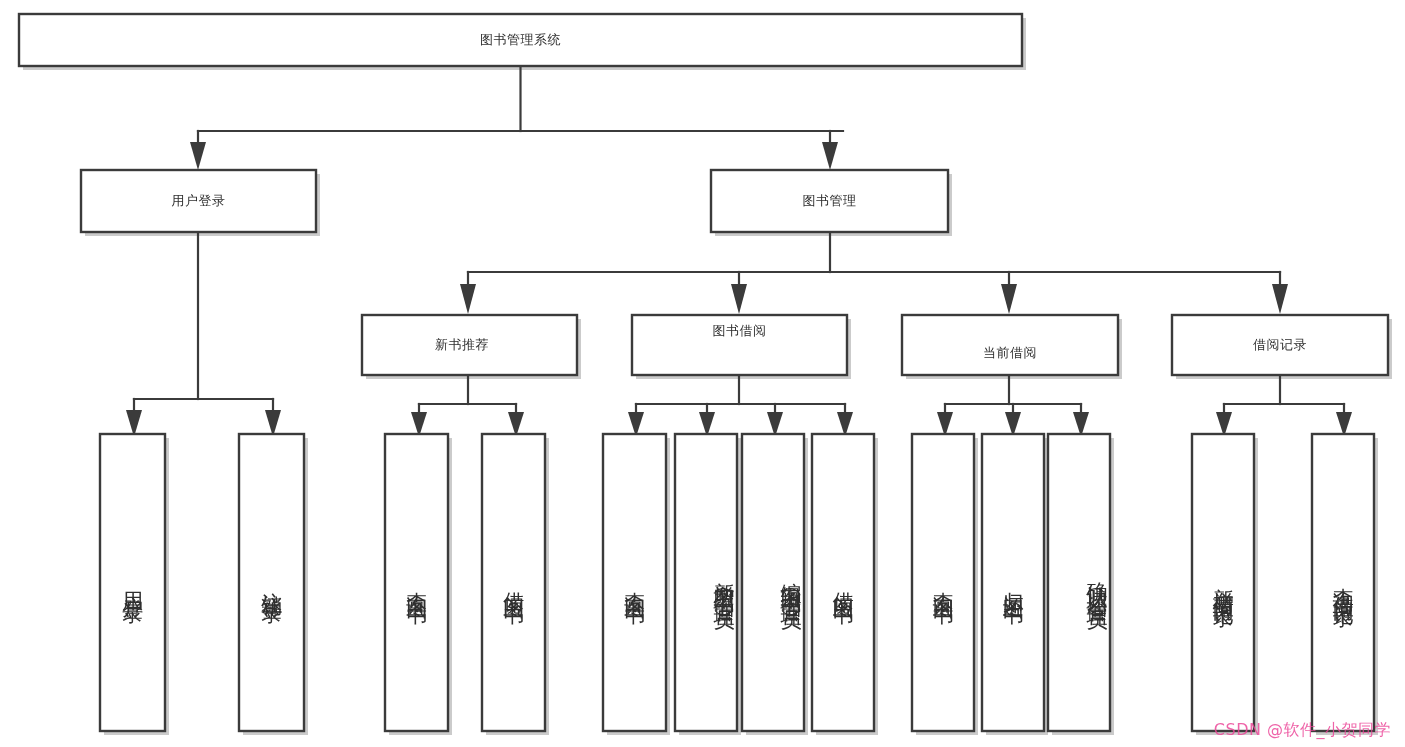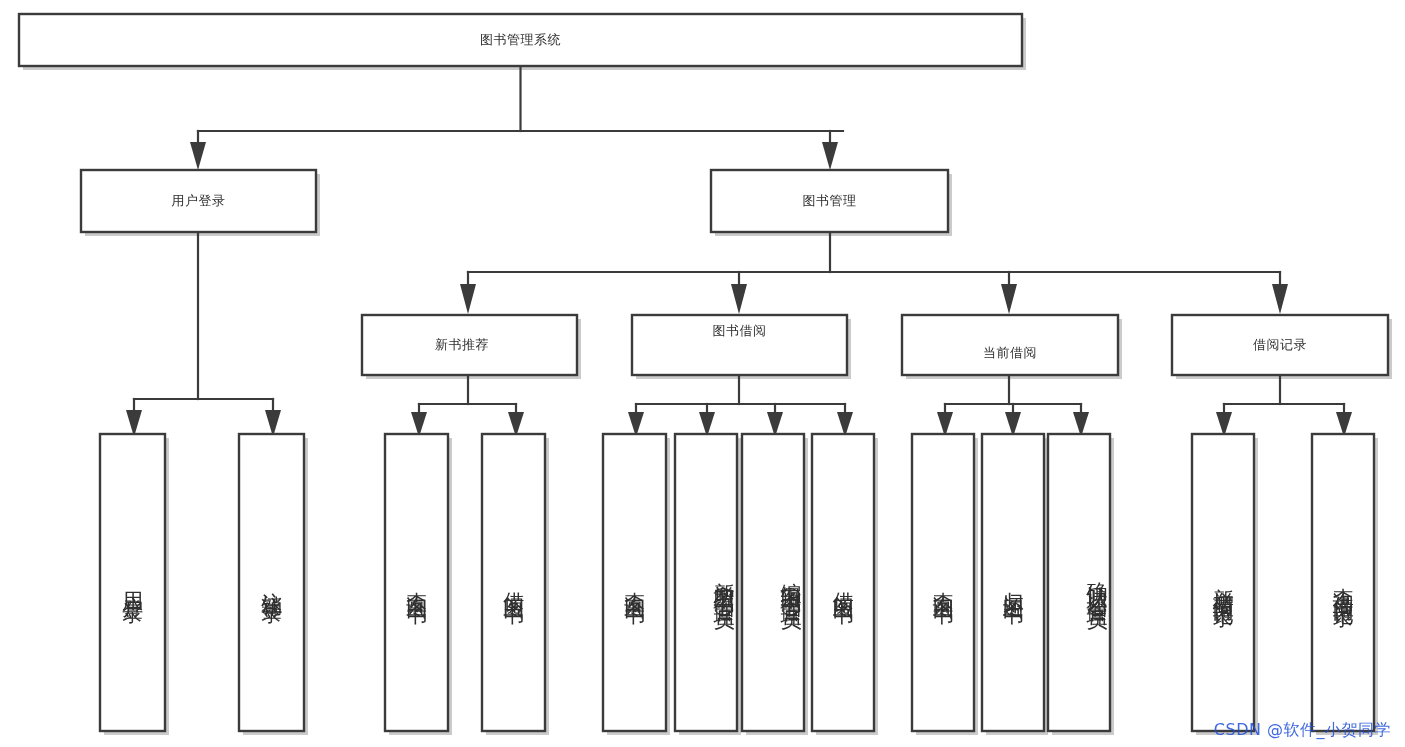--- a/index.html
+++ b/index.html
@@ -65,21 +65,21 @@
     letter-spacing: 4px;
     line-height: 1.25;
     padding-top: 6px;
     padding-bottom: 6px;
   }
   .watermark {
     position: absolute;
     right: 14px;
     bottom: 6px;
     font-size: 16px;
-    color: #1d4ed8;
+    color: #ec4899;
     opacity: 0.85;
     white-space: nowrap;
     letter-spacing: 0.5px;
   }
 </style>
 </head>
 <body>
 
 <div id="diagram-root">
 

